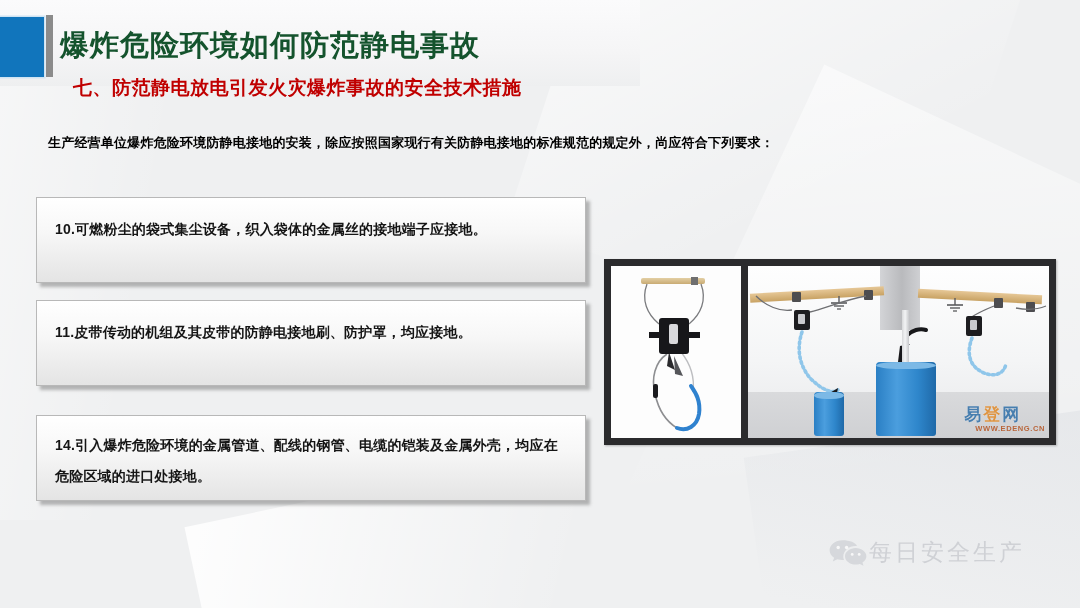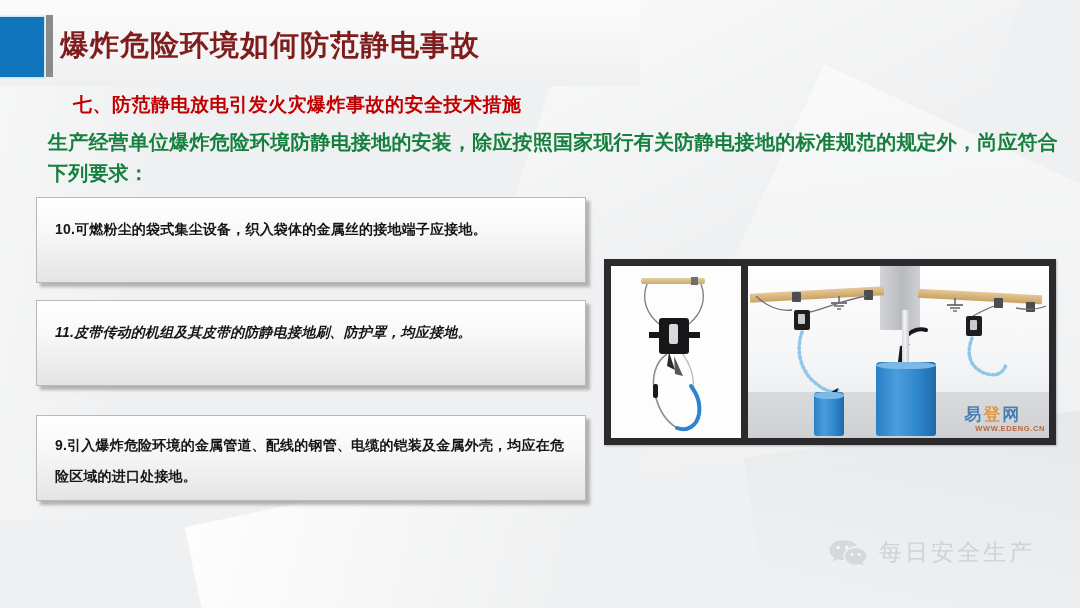--- a/index.html
+++ b/index.html
@@ -76,45 +76,45 @@
     left: 46px; top: 15px;
     width: 7px; height: 62px;
     background: #8b8b8b;
   }
 
   .page-title {
     position: absolute;
     left: 60px; top: 16px;
     font-size: 29px;
     font-weight: bold;
-    color: #7f1d1d;
+    color: #14532d;
     letter-spacing: 1px;
     line-height: 58px;
     white-space: nowrap;
   }
 
   
   .section-heading {
     position: absolute;
-    left: 73px; top: 92px;
+    left: 73px; top: 75px;
     font-size: 19px;
     font-weight: bold;
     color: #c00000;
     letter-spacing: .5px;
     white-space: nowrap;
   }
 
   
   .intro {
     position: absolute;
     left: 48px; top: 127px;
     width: 1016px;
-    font-size: 20px;
+    font-size: 13px;
     font-weight: bold;
-    color: #15803d;
+    color: #000000;
     line-height: 31px;
     letter-spacing: .2px;
   }
 
   
   .bullet-box {
     position: absolute;
     left: 36px;
     width: 550px;
     border: 1px solid #b8b8b8;
@@ -123,21 +123,21 @@
     padding: 14px 16px 12px 18px;
   }
   .bullet-box .txt {
     font-size: 14px;
     font-weight: bold;
     color: #151515;
     line-height: 34px;
     letter-spacing: .2px;
   }
   #box-10 { top: 197px; height: 86px; }
-  #box-11 { top: 300px; height: 86px; font-style: italic; }
+  #box-11 { top: 300px; height: 86px; }
   #box-12 { top: 415px; height: 86px; }
   #box-12 .txt { line-height: 31px; }
 
   
   .photo-frame {
     position: absolute;
     left: 604px; top: 259px;
     width: 452px; height: 186px;
     background: #2b2b2d;
     padding: 7px;
@@ -249,21 +249,21 @@
   .wm-big .mid { color: #e08a2a; }
   .wm-small {
     font-size: 7.5px; font-weight: bold; letter-spacing: .6px;
     color: #b5521f; line-height: 10px; margin-top: 1px; margin-left: 35px;
   }
 
   
   .brand {
     position: absolute;
     left: 828px; top: 537px;
-    display: flex; align-items: center; gap: 11px;
+    display: flex; align-items: center; gap: 1px;
     opacity: .82;
   }
   .brand-text {
     font-size: 23px;
     color: #c9cbd0;
     letter-spacing: 3px;
     font-family: "DejaVu Serif", "Liberation Serif", serif;
     font-weight: normal;
   }
 </style>
@@ -291,21 +291,21 @@
 
   <div class="bullet-box" id="box-10">
     <div class="txt">10.可燃粉尘的袋式集尘设备，织入袋体的金属丝的接地端子应接地。</div>
   </div>
 
   <div class="bullet-box" id="box-11">
     <div class="txt">11.皮带传动的机组及其皮带的防静电接地刷、防护罩，均应接地。</div>
   </div>
 
   <div class="bullet-box" id="box-12">
-    <div class="txt">9.引入爆炸危险环境的金属管道、配线的钢管、电缆的铠装及金属外壳，均应在危险区域的进口处接地。</div>
+    <div class="txt">14.引入爆炸危险环境的金属管道、配线的钢管、电缆的铠装及金属外壳，均应在危险区域的进口处接地。</div>
   </div>
 
   <div class="photo-frame">
     <div class="photo-inner">
 
       <div class="photo-pane pane-left">
         <div class="rail"></div>
         <div class="rail-clip"></div>
         <svg width="130" height="172" style="position:absolute;left:0;top:0">
           <path d="M36 18 C30 34 36 48 48 58" stroke="#7a7b7e" stroke-width="1.3" fill="none"></path>

